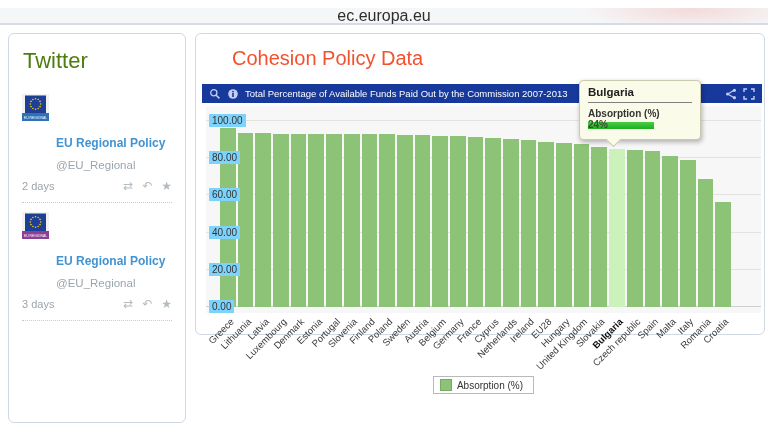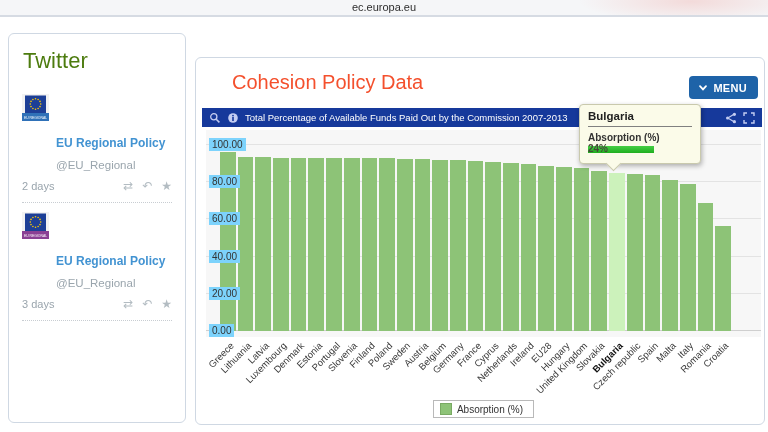--- a/index.html
+++ b/index.html
@@ -3,35 +3,35 @@
 <meta charset="utf-8">
 <style>
   html,body { margin:0; padding:0; }
   body {
     width:768px; height:432px; position:relative; overflow:hidden;
     background:#fff; font-family:"Liberation Sans", sans-serif;
   }
 
   
   .topbar {
-    position:absolute; left:0; top:0; right:0; height:15px;
+    position:absolute; left:0; top:8px; right:0; height:15px;
     background:
       radial-gradient(ellipse 160px 30px at 90% 10%, rgba(235,120,110,0.22), rgba(235,120,110,0) 70%),
       #f5f6f8;
     border-bottom:2px solid #d6dbe3;
-    text-align:center; font-size:11px; color:#2e2e2e; line-height:15px;
+    text-align:center; font-size:16px; color:#2e2e2e; line-height:15px;
   }
 
   
   .card {
     position:absolute; background:#fff; border:1px solid #cfd8e3;
     border-radius:6px; box-sizing:border-box;
   }
   #twitter-card { left:8px; top:33px; width:178px; height:390px; padding:8px 13px; overflow:hidden; }
-  #main-card   { left:195px; top:33px; width:570px; height:368px;margin-top:24px; }
+  #main-card   { left:195px; top:33px; width:570px; height:302px; }
 
   
   .tw-title { color:#4d7c0f; font-size:22px; font-weight:normal; margin:6px 0 20px 1px; }
   .tweet .head { display:flex; gap:7px; align-items:flex-start; }
   .avatar { width:27px; height:27px; flex:none; }
   .who { line-height:1.15; padding-top:1px; }
   .name { color:#4293d2; font-size:12px; font-weight:bold;margin-top:42px; }
   .handle { color:#9aa5ad; font-size:11.5px;margin-top:8px; }
   .tbody { font-size:12px; color:#333; line-height:1.28; margin-top:5px; }
   .tbody a { color:#3e94d9; text-decoration:none; word-break:break-all; }
@@ -187,26 +187,20 @@
           </span>
     </div>
   </div>
 <hr class="sep">
     </div>
 </div>
 
 <div id="main-card" class="card">
   <div class="mp-title">Cohesion Policy Data</div>
 
-  <button class="menu-btn">
-    <svg width="10" height="10" viewBox="0 0 10 10">
-      <path d="M2 3.2 L5 6.4 L8 3.2" stroke="#fff" stroke-width="1.8" fill="none" stroke-linecap="round"></path>
-    </svg>
-    <span>MENU</span>
-  </button>
 
   <div class="chart-bar-header">
     <span class="cbh-icon">
       <svg width="12" height="12" viewBox="0 0 12 12">
         <circle cx="4.8" cy="4.8" r="3.1" fill="none" stroke="#c4cdf2" stroke-width="1.3"></circle>
         <line x1="7.2" y1="7.2" x2="10.4" y2="10.4" stroke="#c4cdf2" stroke-width="1.6"></line>
       </svg>
     </span>
     <span class="cbh-icon">
       <svg width="12" height="12" viewBox="0 0 12 12">

